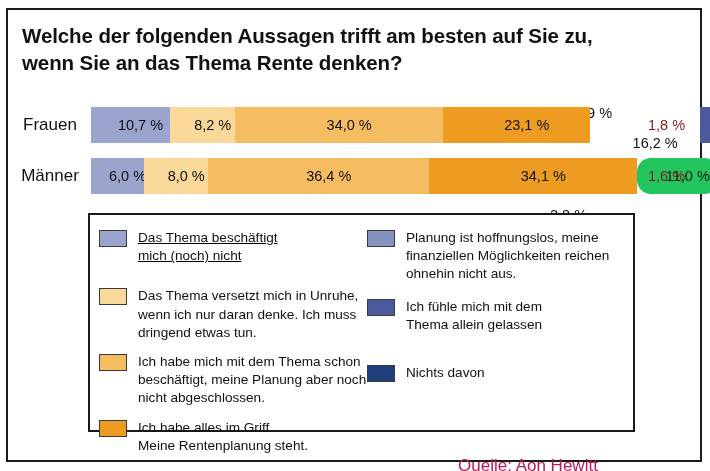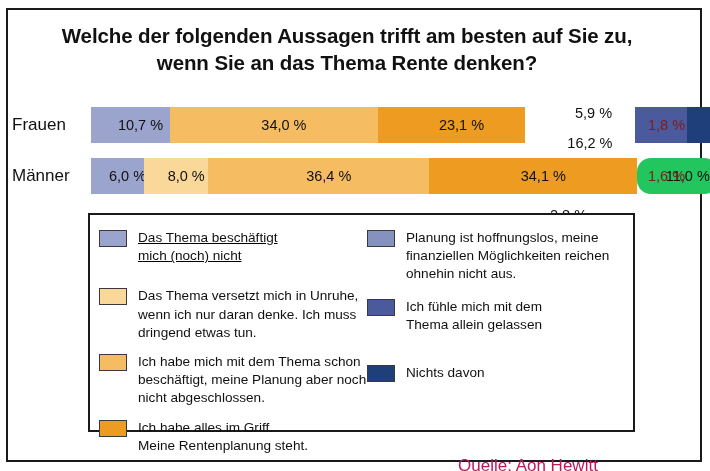--- a/index.html
+++ b/index.html
@@ -31,21 +31,20 @@
   .title {
     position: absolute;
     left: 22px;
     top: 22px;
     width: 650px;
     font-size: 20.5px;
     font-weight: bold;
     color: #111111;
     line-height: 1.33;
     letter-spacing: -0.1px;
-    text-align: center;
   }
   .title .line2 { display: block; }
 
   
   .chart-area {
     position: absolute;
     left: 0px;
     top: 88px;
     width: 710px;
     height: 115px;
@@ -59,21 +58,21 @@
   .row-frauen { top: 19px; }
   .row-maenner { top: 70px; }
 
   .cat-label {
     position: absolute;
     left: 12px;
     top: 0;
     width: 76px;
     height: 36px;
     line-height: 36px;
-    text-align: left;
+    text-align: center;
     font-size: 17px;
     color: #111111;
     white-space: nowrap;
   }
   .bar {
     position: absolute;
     left: 91px;
     top: 0;
     width: 552px;
     height: 36px;
@@ -184,20 +183,23 @@
 
   <div class="chart-area">
 
     <div class="row row-frauen">
       <div class="cat-label">Frauen</div>
       <div class="callout callout-frauen">5,9 %</div>
       <div class="bar">
         <div class="seg" style="flex:0 0 10.7%;background:#9aa4cd;">
           <span class="seg-label">10,7 %</span>
         </div>
+        <div class="seg" style="flex:0 0 8.2%;background:#fad89a;">
+          <span class="seg-label">8,2 %</span>
+        </div>
         <div class="seg" style="flex:0 0 34.0%;background:#f5bc62;">
           <span class="seg-label">34,0 %</span>
         </div>
         <div class="seg" style="flex:0 0 23.1%;background:#ed9b21;align-items:center;">
           <span class="seg-label">23,1 %</span>
         </div>
         <div class="seg" style="flex:0 0 16.2%;background:#bef264;margin-top:36px;">
           <span class="seg-label">16,2 %</span>
         </div>
         <div class="seg" style="flex:0 0 5.9%;background:#4a5a9c;"></div>

